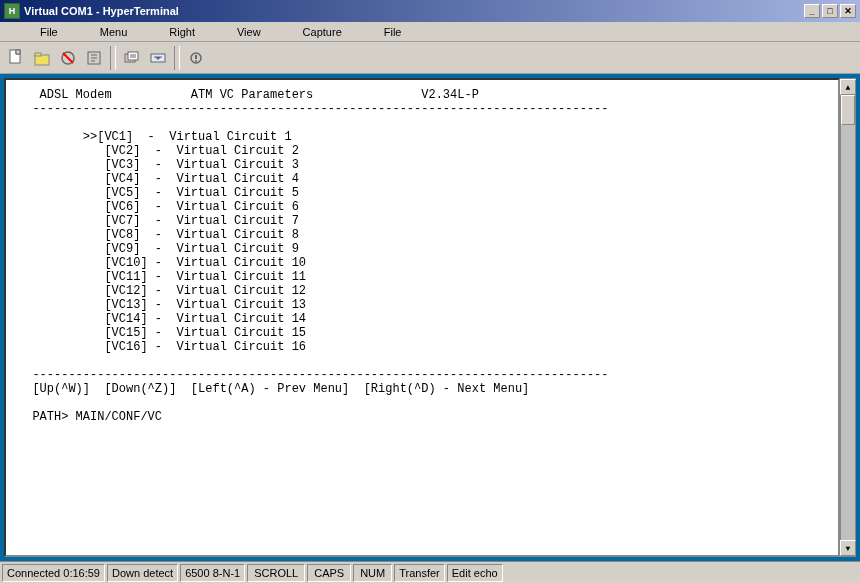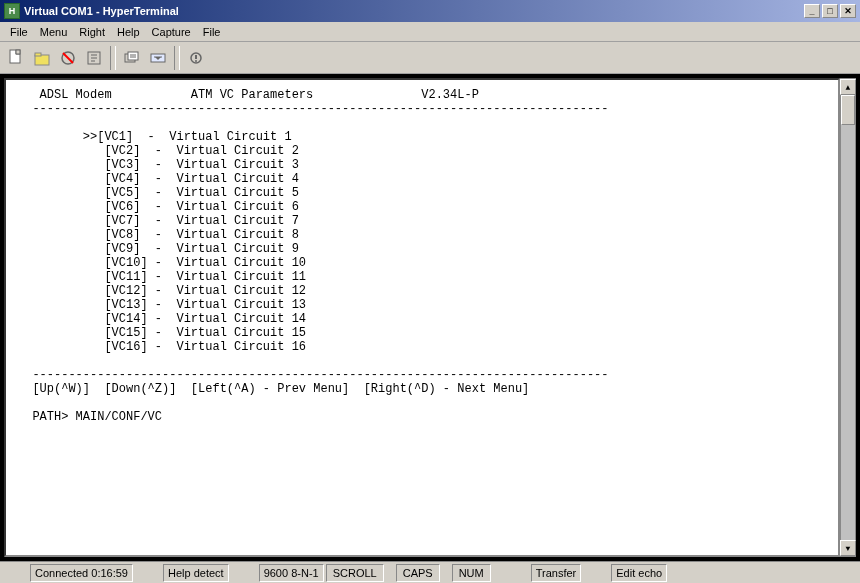--- a/index.html
+++ b/index.html
@@ -31,21 +31,21 @@
     .menu-bar {
       background: #d4d0c8;
       height: 20px;
       display: flex;
       align-items: center;
       padding: 0 4px;
       font-family: Tahoma, sans-serif;
       font-size: 11px;
       border-bottom: 1px solid #a0a0a0;
     }
-    .menu-item { padding: 2px 6px; cursor: pointer; }
+    .menu-item { padding: 2px 6px; cursor: pointer; margin-left: 30px; }
 
     
     .toolbar {
       background: #d4d0c8;
       height: 32px;
       display: flex;
       align-items: center;
       padding: 2px 4px;
       gap: 2px;
       border-bottom: 1px solid #a0a0a0;
@@ -54,21 +54,21 @@
       width: 24px; height: 24px; background: #d4d0c8;
       border: 1px solid #d4d0c8;
       display: flex; align-items: center; justify-content: center;
       cursor: pointer; font-size: 14px;
     }
     .toolbar-sep { width: 6px; height: 24px; border-left: 1px solid #888; border-right: 1px solid #fff; margin: 0 2px; }
 
     
     .main-area {
       display: flex;
-      background: #000000;
+      background: #0369a1;
       padding: 4px;
       height: calc(583px - 22px - 20px - 32px - 22px);
     }
 
     
     .terminal {
       flex: 1;
       background: white;
       border: 2px inset #888;
       overflow: hidden;
@@ -113,30 +113,29 @@
       height: 18px;
       border: 1px solid #888;
       border-top-color: #888;
       border-left-color: #888;
       border-right-color: #fff;
       border-bottom-color: #fff;
       padding: 0 4px;
       display: flex;
       align-items: center;
       margin-right: 2px;
-      margin-left: 28px;
     }
     .status-pane-inset {
       height: 18px;
       border: 1px solid;
       border-color: #888 #fff #fff #888;
       padding: 0 6px;
       display: flex;
       align-items: center;
-      margin-right: 12px;
+      margin-right: 2px;
     }
   </style>
 </head>
 <body>
 
 <div class="title-bar">
   <div class="title-bar-left">
     <div class="title-icon">H</div>
     <span>Virtual COM1 - HyperTerminal</span>
   </div>
@@ -144,21 +143,21 @@
     <div class="title-btn">_</div>
     <div class="title-btn">□</div>
     <div class="title-btn close">✕</div>
   </div>
 </div>
 
 <div class="menu-bar">
   <span class="menu-item">File</span>
   <span class="menu-item">Menu</span>
   <span class="menu-item">Right</span>
-  <span class="menu-item">Help</span>
+  <span class="menu-item">View</span>
   <span class="menu-item">Capture</span>
   <span class="menu-item">File</span>
 </div>
 
 <div class="toolbar">
 
   <div class="toolbar-btn" title="New">
     <svg width="18" height="18" viewBox="0 0 18 18">
         <rect x="3" y="1" width="10" height="13" fill="white" stroke="#666" stroke-width="1"></rect>
         <polyline points="9,1 9,5 13,5" fill="white" stroke="#666" stroke-width="1"></polyline>
@@ -251,24 +250,24 @@
     </div>
     <div class="scroll-btn">▼</div>
   </div>
 </div>
 
 <div class="status-bar">
   <div class="status-pane">
     <span>Connected 0:16:59</span>
   </div>
   <div class="status-pane">
-    <span>Help detect</span>
-  </div>
-  <div class="status-pane">
-    <span>9600 8-N-1</span>
+    <span>Down detect</span>
+  </div>
+  <div class="status-pane">
+    <span>6500 8-N-1</span>
   </div>
   <div class="status-pane-inset">
     <span>SCROLL</span>
   </div>
   <div class="status-pane-inset">
     <span>CAPS</span>
   </div>
   <div class="status-pane-inset">
     <span>NUM</span>
   </div>

